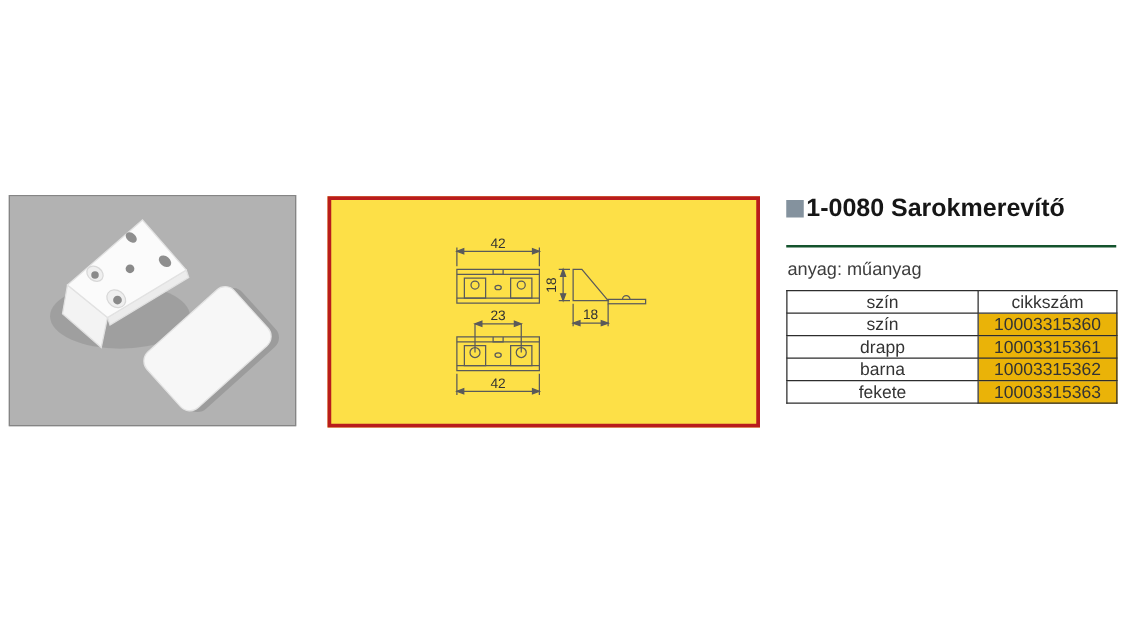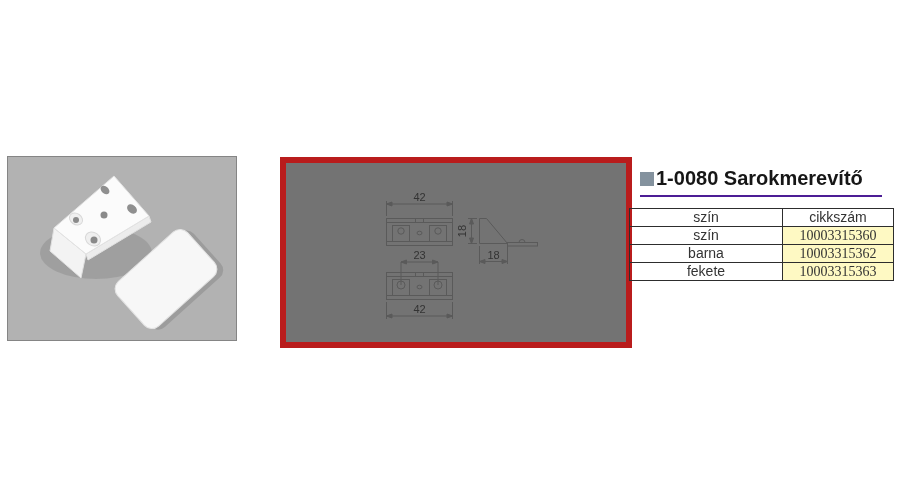--- a/index.html
+++ b/index.html
@@ -5,49 +5,49 @@
   html,body{margin:0;padding:0;}
   body{
     width:900px;height:500px;background:#ffffff;position:relative;overflow:hidden;
     font-family:"Liberation Sans","DejaVu Sans",sans-serif;
   }
   .photo-panel{
     position:absolute;left:7px;top:156px;width:228px;height:183px;
     border:1px solid #858585;background:#b2b2b2;
   }
   .drawing-panel{
-    position:absolute;left:280px;top:157px;width:340px;height:179px;
-    border:6px solid #b91c1c;background:#737373;
+    position:absolute;left:262px;top:157px;width:340px;height:179px;
+    border:3px solid #b91c1c;background:#fde047;
   }
   .info-panel{
     position:absolute;left:629px;top:155px;width:264px;
   }
   .title-block{
-    border-bottom:2px solid #4c1d95;padding-bottom:4px;margin:11px;
+    border-bottom:2px solid #14532d;padding-bottom:16px;margin:0;
   }
   .title-line{
     font-size:20px;font-weight:bold;color:#161616;line-height:25px;letter-spacing:0;
   }
   .bullet{
     display:inline-block;width:14px;height:14px;background:#84929e;
     margin-right:2px;transform:translateY(1px);
   }
   .material{
     font-size:14.5px;color:#3d3d3d;margin:10px 0 8px 1px;
   }
   table.spec{
     border-collapse:collapse;width:264px;table-layout:fixed;
   }
   table.spec td,table.spec th{
     border:1.5px solid #2d2d2d;height:17px;padding:0;text-align:center;
     font-size:14px;font-weight:normal;color:#333333;line-height:17px;
   }
   col.c-color{width:153px;}
   col.c-sku{width:111px;}
-  td.sku-cell{background:#fef9c3;font-family:Liberation Serif, serif;}
+  td.sku-cell{background:#eab308;}
   svg text{
     font-family:"Liberation Sans","DejaVu Sans",sans-serif;
     font-size:11px;fill:#333333;
   }
 </style>
 </head>
 <body>
 
 <div class="photo-panel">
   <svg width="228" height="183" viewBox="0 0 228 183">
@@ -156,36 +156,41 @@
     <text x="133.5" y="150" text-anchor="middle">42</text>
   </svg>
 </div>
 
 <div class="info-panel">
   <h1 class="title-block">
     <div class="title-line">
       <span class="bullet"></span><span>1-0080 Sarokmerevítő</span>
     </div>
   </h1>
+  <div class="material">anyag: műanyag</div>
 
   <table class="spec">
     <colgroup>
         <col class="c-color">
         <col class="c-sku">
       </colgroup>
     <tbody>
         <tr>
       <th>szín</th>
       <th>cikkszám</th>
     </tr>
     <tr>
       <td>szín</td>
       <td class="sku-cell">10003315360</td>
     </tr>
     <tr>
+      <td>drapp</td>
+      <td class="sku-cell">10003315361</td>
+    </tr>
+    <tr>
       <td>barna</td>
       <td class="sku-cell">10003315362</td>
     </tr>
     <tr>
       <td>fekete</td>
       <td class="sku-cell">10003315363</td>
     </tr>
   </tbody>
     </table>
 </div>

